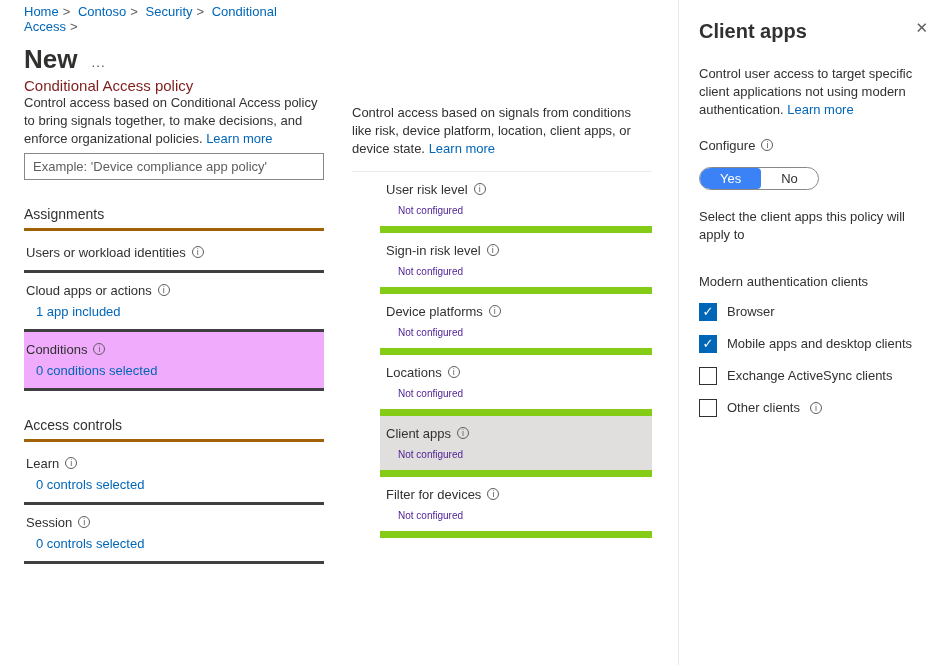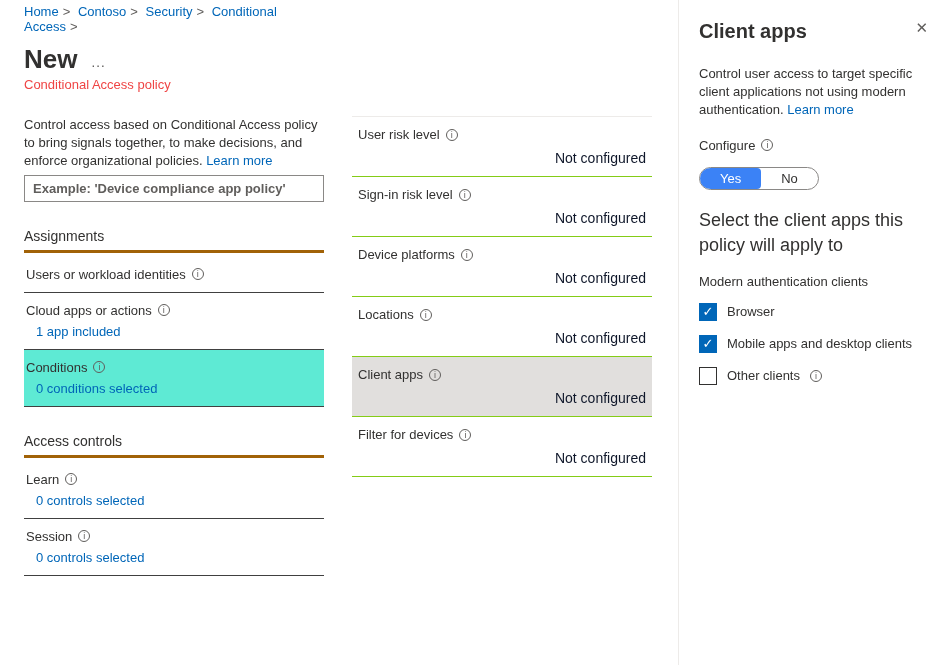--- a/index.html
+++ b/index.html
@@ -26,24 +26,23 @@
     }
     .breadcrumb a { color: #0066b8; text-decoration: none; cursor: pointer; }
     .breadcrumb .sep { color: #605e5c; margin: 0 4px; }
     .page-title {
       font-size: 26px;
       font-weight: 600;
       display: inline-block;
     }
     .ellipsis-icon { font-size: 14px; color: #605e5c; margin-left: 10px; vertical-align: middle; cursor: pointer; }
     .subtitle {
-      font-size: 13px;
-      color: #ef4444;
+      font-size: 15px;
+      color: #7f1d1d;
       margin-top: 2px;
-      margin-bottom: 24px;
     }
     .desc {
       font-size: 13px;
       color: #323130;
       line-height: 1.4;
       margin-bottom: 4px;
     }
     .link { color: #0066b8; cursor: pointer; }
     .field-label {
       font-size: 13px;
@@ -51,38 +50,37 @@
       margin-top: 22px;
       margin-bottom: 2px;
     }
     .required { color: #a4262c; }
     .text-input {
       width: 300px;
       padding: 5px 8px;
       border: 1px solid #8a8886;
       font-family: inherit;
       font-size: 13px;
-      font-weight: bold;
     }
     .text-input::placeholder { color: #605e5c; }
     .section-title {
       font-size: 14px;
       font-weight: 400;
       color: #323130;
       margin-top: 26px;
       margin-bottom: 4px;
       border-bottom: 3px solid #a16207;
       padding-bottom: 6px;
     }
     .row {
       padding: 10px 2px 4px;
-      border-bottom: 1px solid #404040;
-      cursor: pointer;
-    }
-    .row.selected { background: #5eead4; }
+      border-bottom: 3px solid #404040;
+      cursor: pointer;
+    }
+    .row.selected { background: #f0abfc; }
     .row-label {
       font-size: 13px;
       color: #323130;
       margin-bottom: 6px;
       display: flex;
       align-items: center;
       gap: 6px;
     }
     .row-value {
       font-size: 13px;
@@ -96,37 +94,37 @@
       border-radius: 50%;
       display: inline-flex;
       align-items: center;
       justify-content: center;
       font-size: 9px;
       color: #605e5c;
       cursor: pointer;
     }
     .col2-row {
       padding: 10px 6px 6px;
-      border-bottom: 1px solid #84cc16;
-      cursor: pointer;
+      border-bottom: 7px solid #84cc16;
+      cursor: pointer;
+      margin-left: 28px;
     }
     .col2-row.selected { background: #e1dfdd; }
     .col2-label {
       font-size: 13px;
       display: flex;
       align-items: center;
       gap: 6px;
       margin-bottom: 8px;
     }
     .col2-value {
-      font-size: 14px;
-      color: #0f172a;
+      font-size: 10px;
+      color: #4c1d95;
       padding-left: 12px;
       padding-bottom: 4px;
-      text-align: right;
     }
     .panel {
       width: 270px;
       border-left: 1px solid #edebe9;
       padding: 20px 20px 20px 20px;
     }
     .panel-header {
       display: flex;
       justify-content: space-between;
       align-items: flex-start;
@@ -161,22 +159,22 @@
       padding: 3px 20px;
       font-size: 13px;
       text-align: center;
     }
     .toggle-opt.active {
       background: #3b82f6;
       color: #fff;
       border-radius: 4px;
     }
     .panel-text {
-      font-size: 18px;
-      margin-bottom: 16px;
+      font-size: 13px;
+      margin-bottom: 30px;
       line-height: 1.4;
     }
     .group-title {
       font-size: 13px;
       margin-bottom: 14px;
     }
     .checkbox-row {
       display: flex;
       align-items: center;
       gap: 10px;
@@ -269,20 +267,24 @@
       <div class="row-label">
         <span>Session</span>
         <span class="info-icon">i</span>
       </div>
       <div class="row-value">0 controls selected</div>
     </div>
   </div>
 
   <div class="col2">
     <div style="height: 100px;"></div>
+    <div class="col2-desc">
+      <span>Control access based on signals from conditions like risk, device platform, location, client apps, or device state.</span>
+      <span class="link">Learn more</span>
+    </div>
     <div class="col2-top-border"></div>
 
     <div class="col2-row">
       <div class="col2-label">
         <span>User risk level</span>
         <span class="info-icon">i</span>
       </div>
       <div class="col2-value">Not configured</div>
     </div>
 
@@ -352,16 +354,20 @@
     <span class="cb checked">✓</span>
     <span>Browser</span>
   </div>
   <div class="checkbox-row">
     <span class="cb checked">✓</span>
     <span>Mobile apps and desktop clients</span>
   </div>
 
   <div class="checkbox-row">
     <span class="cb"></span>
+    <span>Exchange ActiveSync clients</span>
+  </div>
+  <div class="checkbox-row">
+    <span class="cb"></span>
     <span>Other clients</span>
     <span class="info-icon">i</span>
   </div>
 </div>
 
 </body></html>

